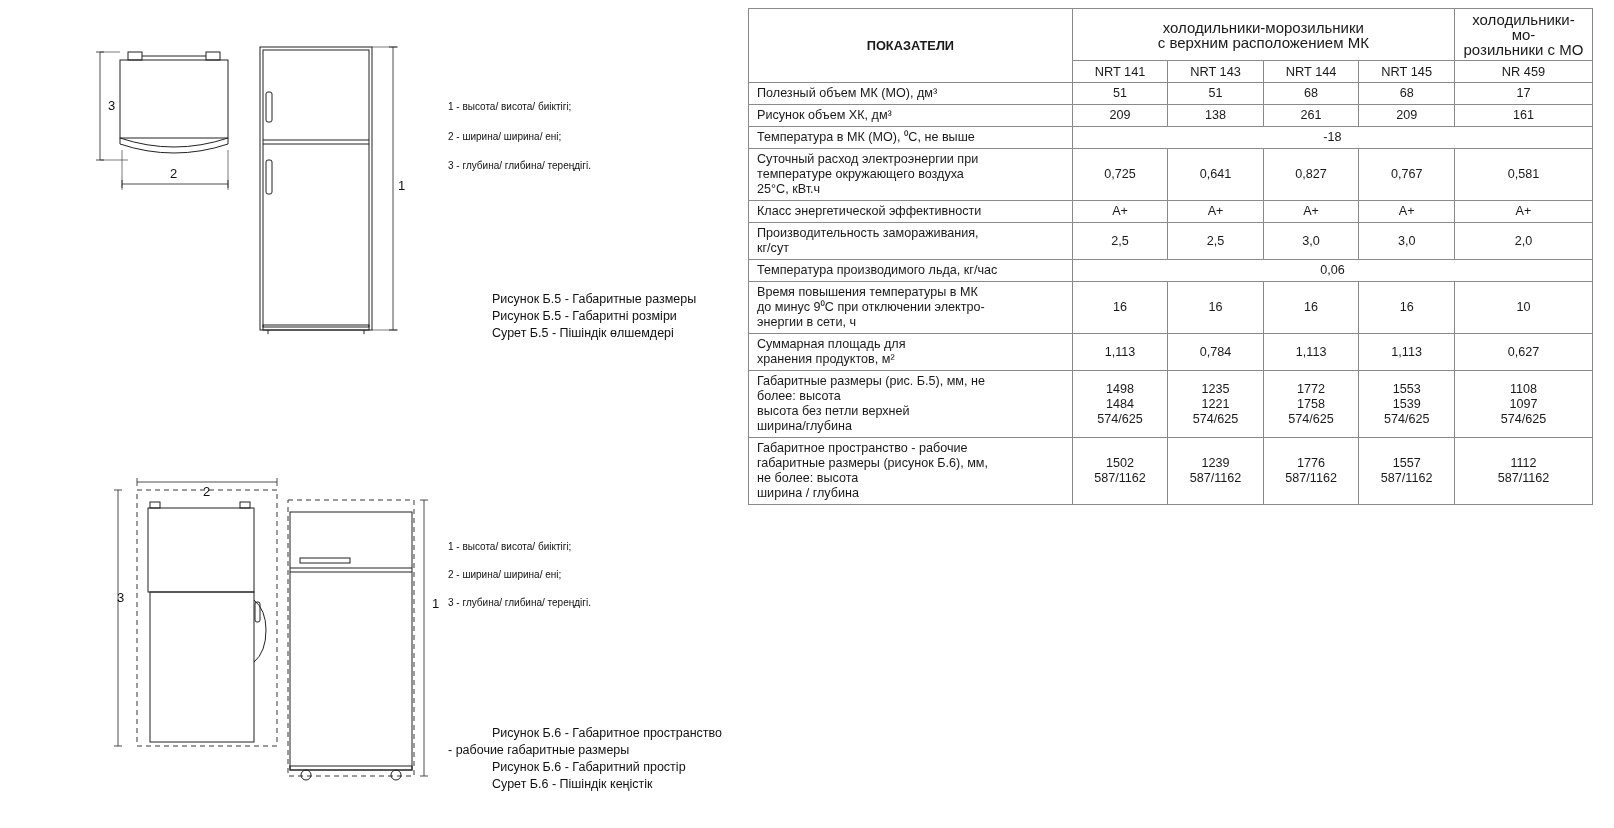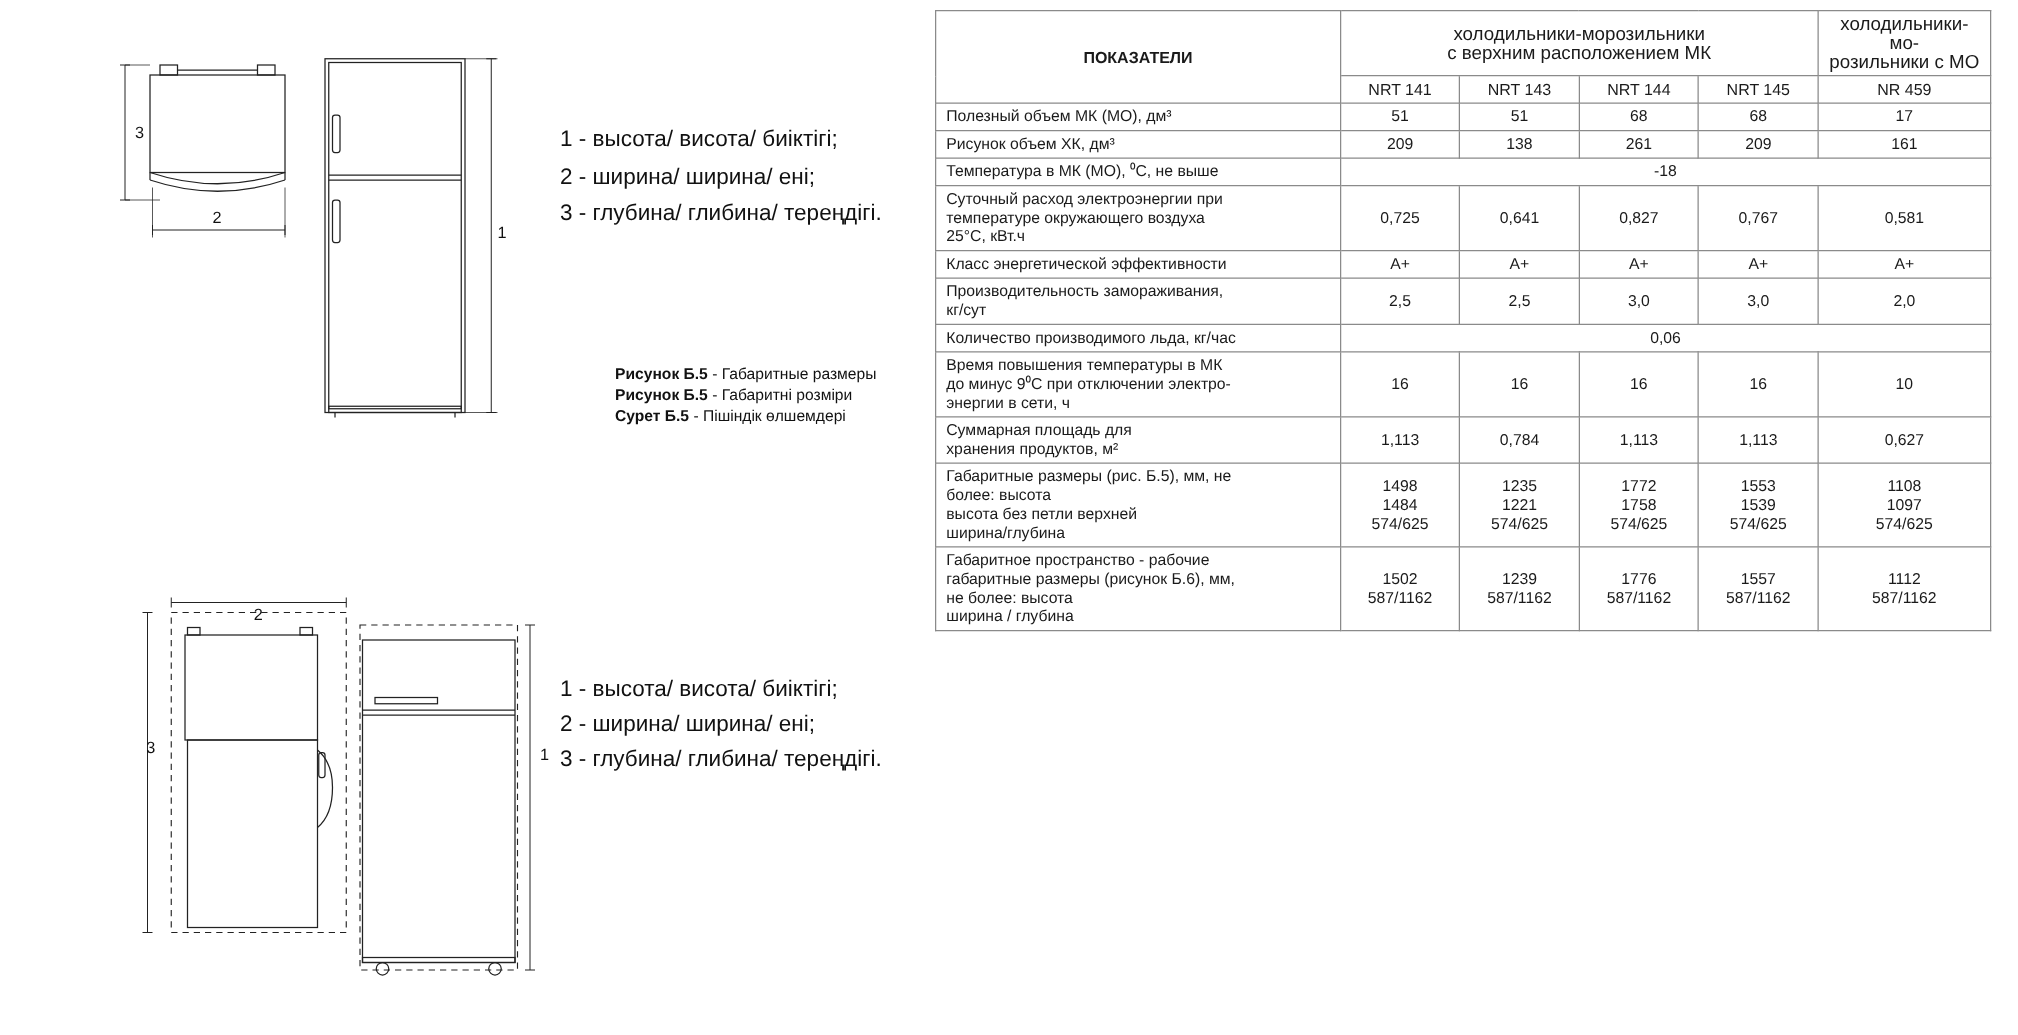--- a/index.html
+++ b/index.html
@@ -19,32 +19,32 @@
   
   #left-panel {
     position: absolute;
     left: 0;
     top: 0;
     width: 745px;
     height: 828px;
   }
 
   .legend-line {
-    font-size: 18px;
+    font-size: 10px;
     color: #111;
     white-space: nowrap;
   }
 
   .caption-block {
     font-size: 12.5px;
     line-height: 17px;
     color: #111;
     white-space: nowrap;
   }
-  .caption-block b { font-weight: bold; padding-left: 44px; }
+  .caption-block b { font-weight: normal; padding-left: 44px; }
 
   .dim-label {
     position: absolute;
     font-size: 13px;
     color: #111;
   }
 
   
   #table-wrap {
     position: absolute;
@@ -188,20 +188,26 @@
   </svg>
 
   <div class="dim-label" style="left:203px;top:484px;">2</div>
   <div class="dim-label" style="left:117px;top:590px;">3</div>
   <div class="dim-label" style="left:432px;top:596px;">1</div>
 
   <div class="legend-line" style="position:absolute;left:448px;top:541px;">1 - высота/ висота/ биіктігі;</div>
   <div class="legend-line" style="position:absolute;left:448px;top:569px;">2 - ширина/ ширина/ ені;</div>
   <div class="legend-line" style="position:absolute;left:448px;top:597px;">3 - глубина/ глибина/ тереңдігі.</div>
 
+  <div class="caption-block" style="position:absolute;left:448px;top:725px;">
+    <div><b>Рисунок Б.6</b><span> - Габаритное пространство</span></div>
+    <div><span>- рабочие габаритные размеры</span></div>
+    <div><b>Рисунок Б.6</b><span> - Габаритний простір</span></div>
+    <div><b>Сурет Б.6</b><span> - Пішіндік кеңістік</span></div>
+  </div>
 </div>
 
 <div id="table-wrap">
   <table class="spec">
     <colgroup>
       <col style="width:305px">
       <col style="width:90px">
       <col style="width:90px">
       <col style="width:90px">
       <col style="width:90px">
@@ -265,21 +271,21 @@
         <tr>
           <td class="param multiline">Производительность замораживания,
 кг/сут</td>
           <td class="multiline">2,5</td>
           <td class="multiline">2,5</td>
           <td class="multiline">3,0</td>
           <td class="multiline">3,0</td>
           <td class="multiline">2,0</td>
         </tr>
         <tr>
-          <td class="param multiline">Количество производимого льда, кг/час</td>
+          <td class="param multiline">Температура производимого льда, кг/час</td>
           <td class="multiline" colspan="5">0,06</td>
         </tr>
         <tr>
           <td class="param multiline">Время повышения температуры в МК
 до минус 9⁰С при отключении электро-
 энергии в сети, ч</td>
           <td class="multiline">16</td>
           <td class="multiline">16</td>
           <td class="multiline">16</td>
           <td class="multiline">16</td>

